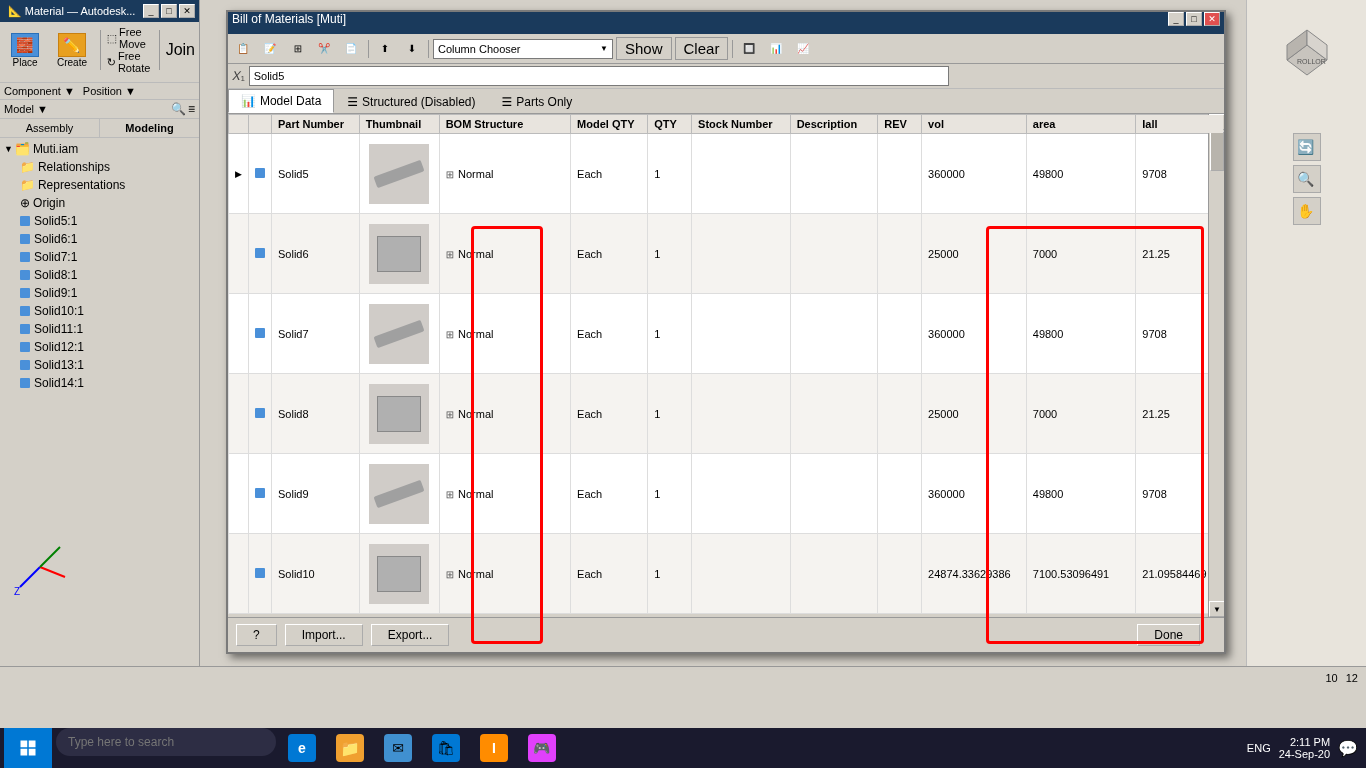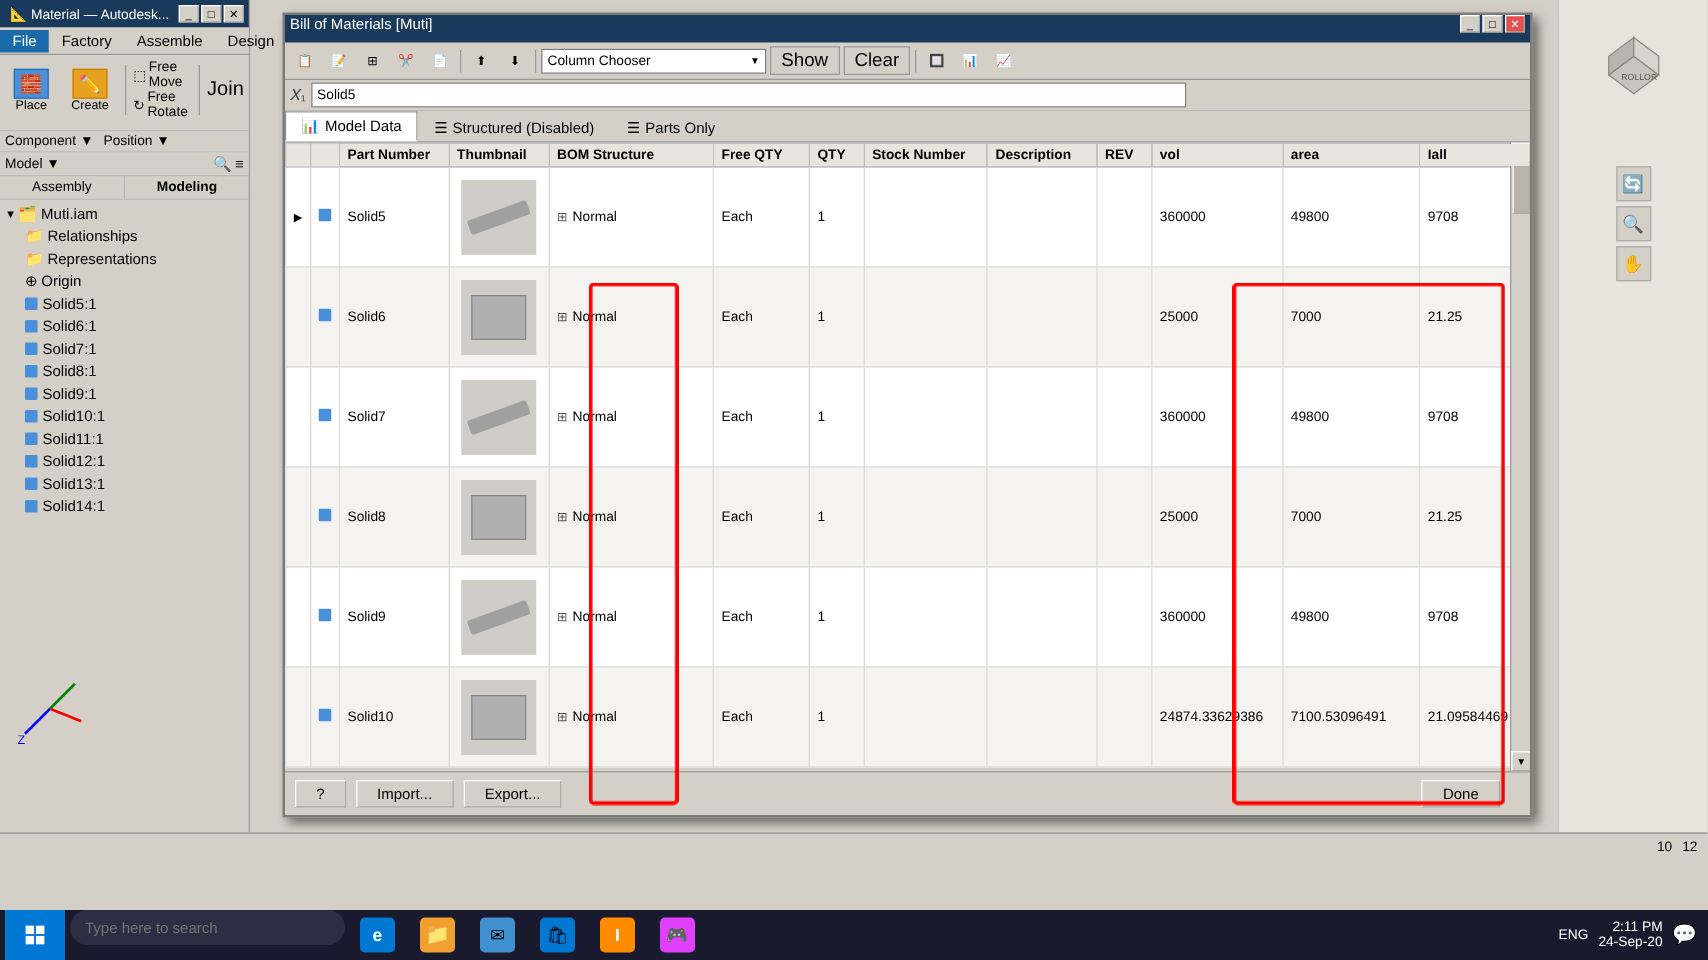--- a/index.html
+++ b/index.html
@@ -79,26 +79,20 @@
 
     <div class="title-bar">
       <span style="color:white;font-size:11px;padding-left:4px;">📐 Material — Autodesk...</span>
       <div style="display:flex;gap:2px;">
         <div class="title-btn" style="background:#d4d0c8;">_</div>
         <div class="title-btn" style="background:#d4d0c8;">□</div>
         <div class="title-btn" style="background:#d4d0c8;">✕</div>
       </div>
     </div>
 
-    <div class="menu-bar">
-      <span class="menu-item" style="background:#1a6aaa;color:white;padding:2px 10px;font-size:12px;">File</span>
-      <span class="menu-item">Factory</span>
-      <span class="menu-item">Assemble</span>
-      <span class="menu-item">Design</span>
-    </div>
 
     <div style="background:#d4d0c8;padding:4px;border-bottom:1px solid #bbb;">
       <div style="display:flex;align-items:center;gap:4px;margin-bottom:4px;">
 
         <div style="display:flex;flex-direction:column;align-items:center;padding:3px 6px;border:1px solid transparent;cursor:pointer;font-size:11px;">
           <div style="width:28px;height:24px;background:#4a90d9;border:1px solid #2a70b9;display:flex;align-items:center;justify-content:center;font-size:14px;">🧱</div>
           <span style="font-size:10px;">Place</span>
         </div>
 
         <div style="display:flex;flex-direction:column;align-items:center;padding:3px 6px;border:1px solid transparent;cursor:pointer;">
@@ -278,21 +272,21 @@
 
     <div class="bom-table-container" style="height:503px;overflow-y:auto;position:relative;">
       <table class="bom-table" style="width:100%;">
         <thead>
           <tr>
             <th style="width:20px;"></th>
             <th style="width:22px;"></th>
             <th style="min-width:80px;cursor:pointer;">Part Number</th>
             <th style="width:80px;cursor:pointer;">Thumbnail</th>
             <th style="min-width:120px;cursor:pointer;">BOM Structure</th>
-            <th style="min-width:70px;cursor:pointer;">Free QTY</th>
+            <th style="min-width:70px;cursor:pointer;">Model QTY</th>
             <th style="min-width:40px;cursor:pointer;">QTY</th>
             <th style="min-width:90px;cursor:pointer;">Stock Number</th>
             <th style="min-width:80px;cursor:pointer;">Description</th>
             <th style="min-width:40px;cursor:pointer;">REV</th>
             <th style="min-width:80px;cursor:pointer;">vol</th>
             <th style="min-width:100px;cursor:pointer;">area</th>
             <th style="min-width:80px;cursor:pointer;">Iall</th>
           </tr>
         </thead>
         <tbody id="bom-tbody">

